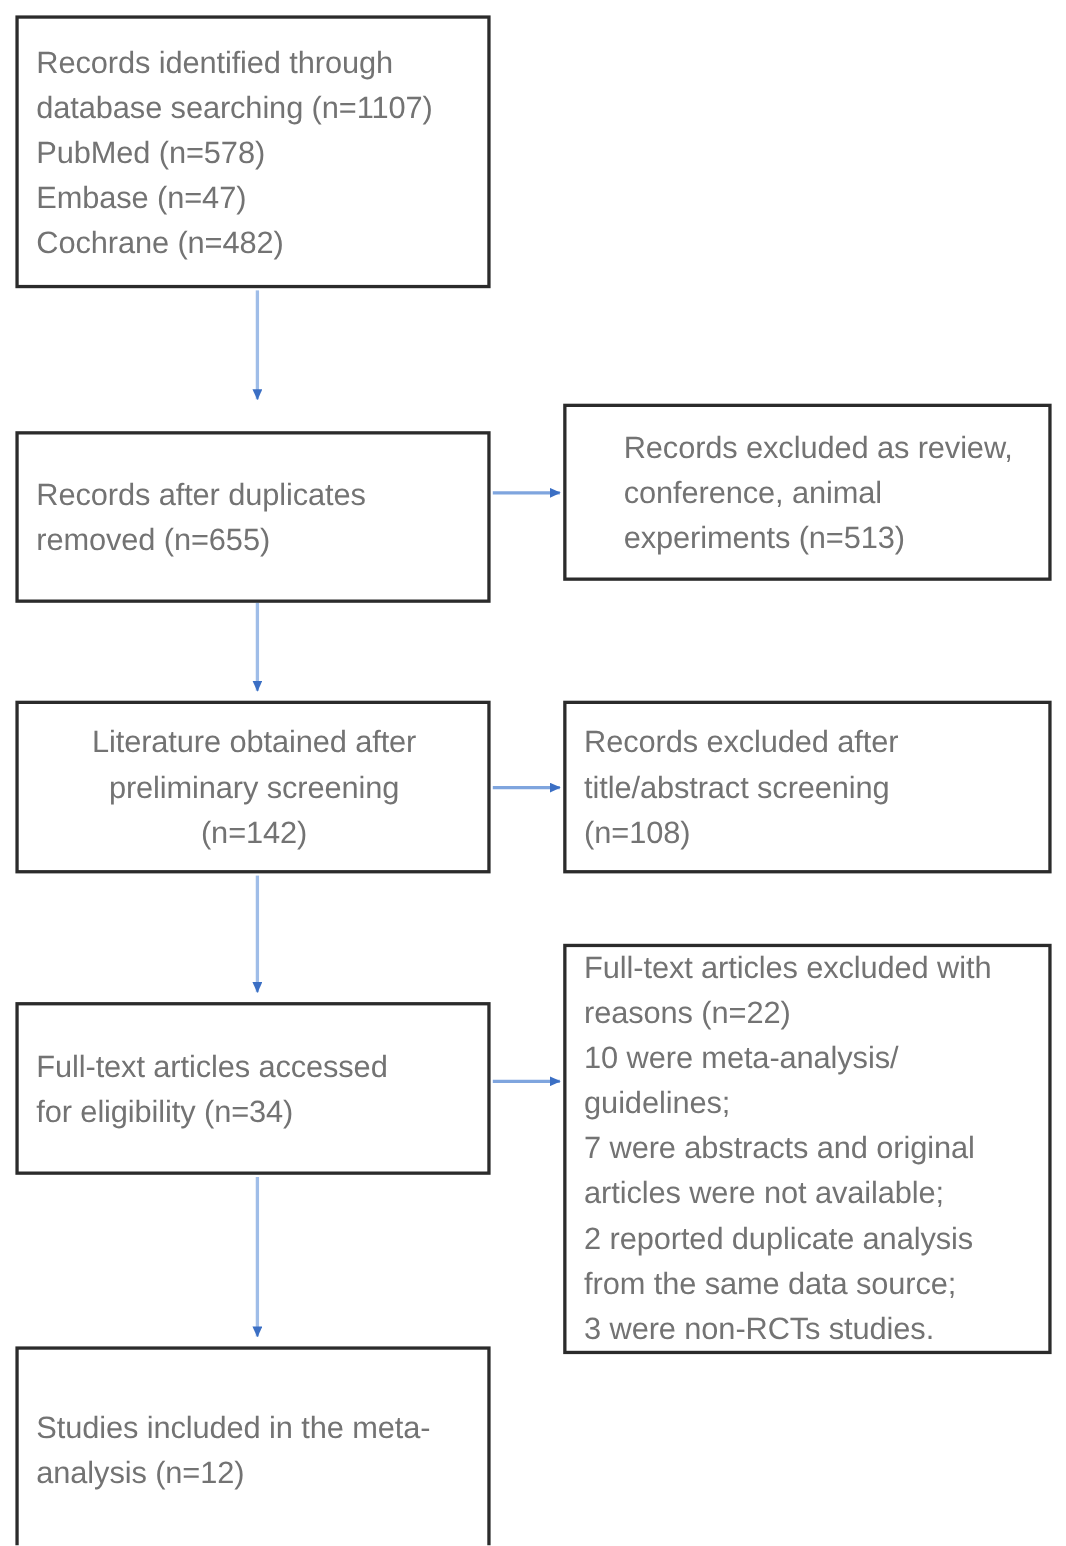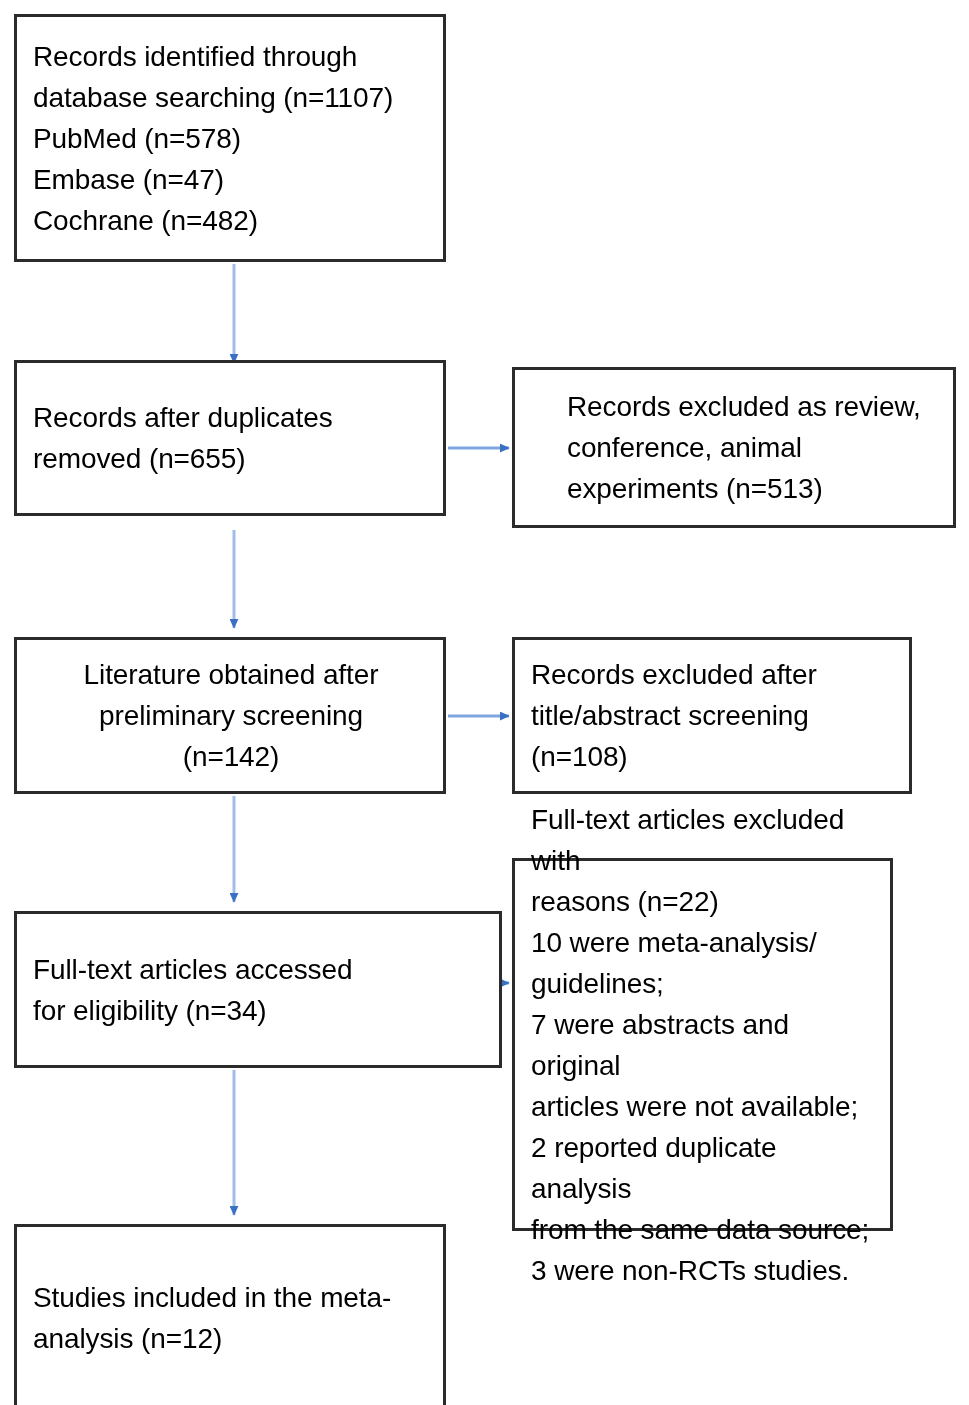--- a/index.html
+++ b/index.html
@@ -23,35 +23,35 @@
     box-sizing: border-box;
     background: #ffffff;
     border: 3px solid #2b2b2b;
     display: flex;
     align-items: center;
   }
   .box-text {
     padding: 0 14px 0 16px;
     font-size: 28px;
     line-height: 41px;
-    color: #000000;
+    color: #737373;
     letter-spacing: -0.1px;
     white-space: pre-line;
     width: 100%;
   }
   
   #box-identified   { left: 14px;  top: 14px;   width: 432px; height: 248px; }
-  #box-duplicates   { left: 14px;  top: 360px;  width: 432px; height: 156px; }
+  #box-duplicates   { left: 14px;  top: 392px;  width: 432px; height: 156px; }
   #box-preliminary  { left: 14px;  top: 637px;  width: 432px; height: 157px; text-align: center; }
-  #box-fulltext     { left: 14px;  top: 911px;  width: 488px; height: 157px; }
+  #box-fulltext     { left: 14px;  top: 911px;  width: 432px; height: 157px; }
   #box-included     { left: 14px;  top: 1224px; width: 432px; height: 188px; }
   
   #box-excl-review  { left: 512px; top: 367px;  width: 444px; height: 161px; padding-left: 36px; }
-  #box-excl-title   { left: 512px; top: 637px;  width: 400px; height: 157px; }
-  #box-excl-reasons { left: 512px; top: 858px;  width: 381px; height: 373px; }
+  #box-excl-title   { left: 512px; top: 637px;  width: 444px; height: 157px; }
+  #box-excl-reasons { left: 512px; top: 858px;  width: 444px; height: 373px; align-items: flex-end; }
 
   
   #connectors {
     position: absolute;
     left: 0;
     top: 0;
     width: 969px;
     height: 1405px;
     pointer-events: none;
   }

